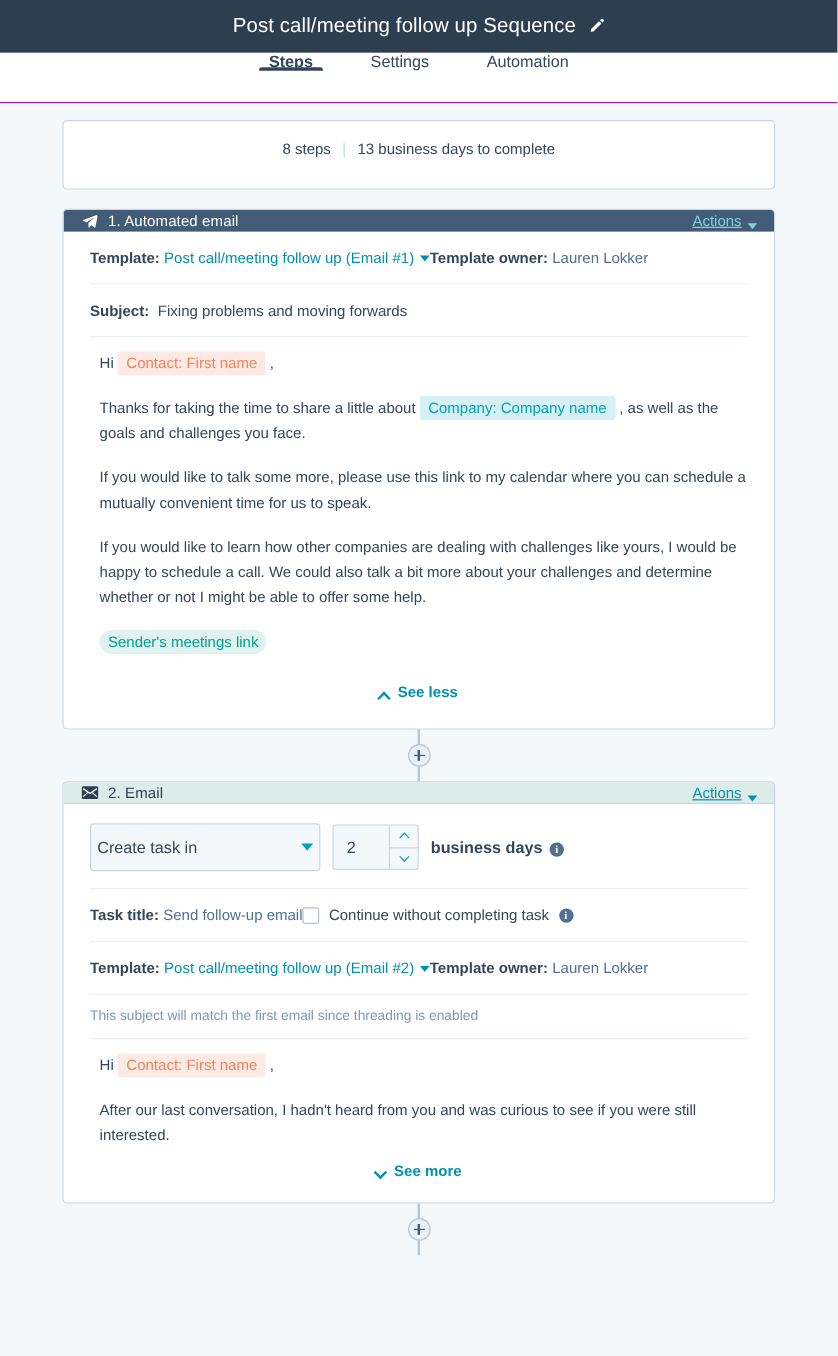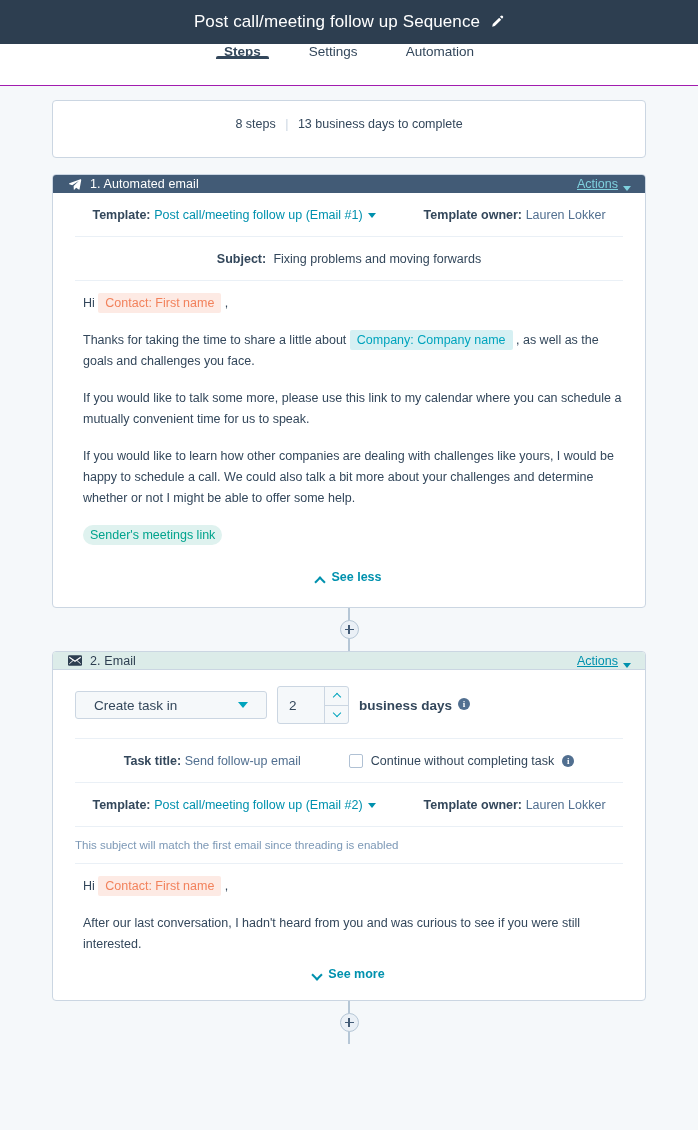--- a/index.html
+++ b/index.html
@@ -129,23 +129,22 @@
     border-right: 4px solid transparent;
     border-top: 5px solid currentColor;
     display: inline-block;
   }
 
   .step-body { padding: 0 22px; }
 
   .row {
     display: flex;
     align-items: center;
-    justify-content: center;
+    justify-content: flex-start;
     padding: 14px 0;
-    gap: 48px;
   }
   .row.bordered { border-bottom: 1px solid #eaf0f6; }
 
   .lbl-bold { font-weight: bold; color: #33475b; font-size: 12.5px; }
   .val-muted { color: #516f90; font-size: 12.5px; }
   .val-plain { color: #33475b; font-size: 12.5px; }
 
   .template-link {
     color: #0091ae;
     font-size: 12.5px;
@@ -230,28 +229,28 @@
   
   .delay-row {
     display: flex;
     align-items: center;
     gap: 10px;
     padding: 16px 0 14px;
     border-bottom: 1px solid #eaf0f6;
   }
   .select-box {
     width: 192px;
-    height: 28px;
+    height: 40px;
     background: #f5f8fa;
     border: 1px solid #cbd6e2;
     border-radius: 3px;
     display: flex;
     align-items: center;
     justify-content: space-between;
-    padding: 0 18px;
+    padding: 0 5px;
     font-size: 13.5px;
     color: #33475b;
     cursor: pointer;
   }
   .select-caret {
     width: 0; height: 0;
     border-left: 5px solid transparent;
     border-right: 5px solid transparent;
     border-top: 6px solid #00a4bd;
   }
@@ -285,21 +284,21 @@
   .stepper-arrow:first-child { border-bottom: 1px solid #cbd6e2; }
   .sc {
     display: inline-block;
     width: 6px; height: 6px;
     border-left: 1.6px solid #00a4bd;
     border-top: 1.6px solid #00a4bd;
   }
   .sc.up { transform: rotate(45deg); position: relative; top: 1px; }
   .sc.down { transform: rotate(-135deg); position: relative; top: -1px; }
 
-  .delay-text { font-size: 13.5px; font-weight: bold; color: #33475b; display: inline-flex; align-items: flex-start; gap: 6px; }
+  .delay-text { font-size: 13.5px; font-weight: bold; color: #33475b; display: inline-flex; align-items: flex-end; gap: 6px; }
 
   .info-icon {
     display: inline-flex; align-items: center; justify-content: center;
     width: 12px; height: 12px; border-radius: 50%;
     background: #516f90; color: #ffffff;
     font-size: 9px; font-weight: bold;
     font-family: "Liberation Serif", serif;
     cursor: pointer;
   }
 

